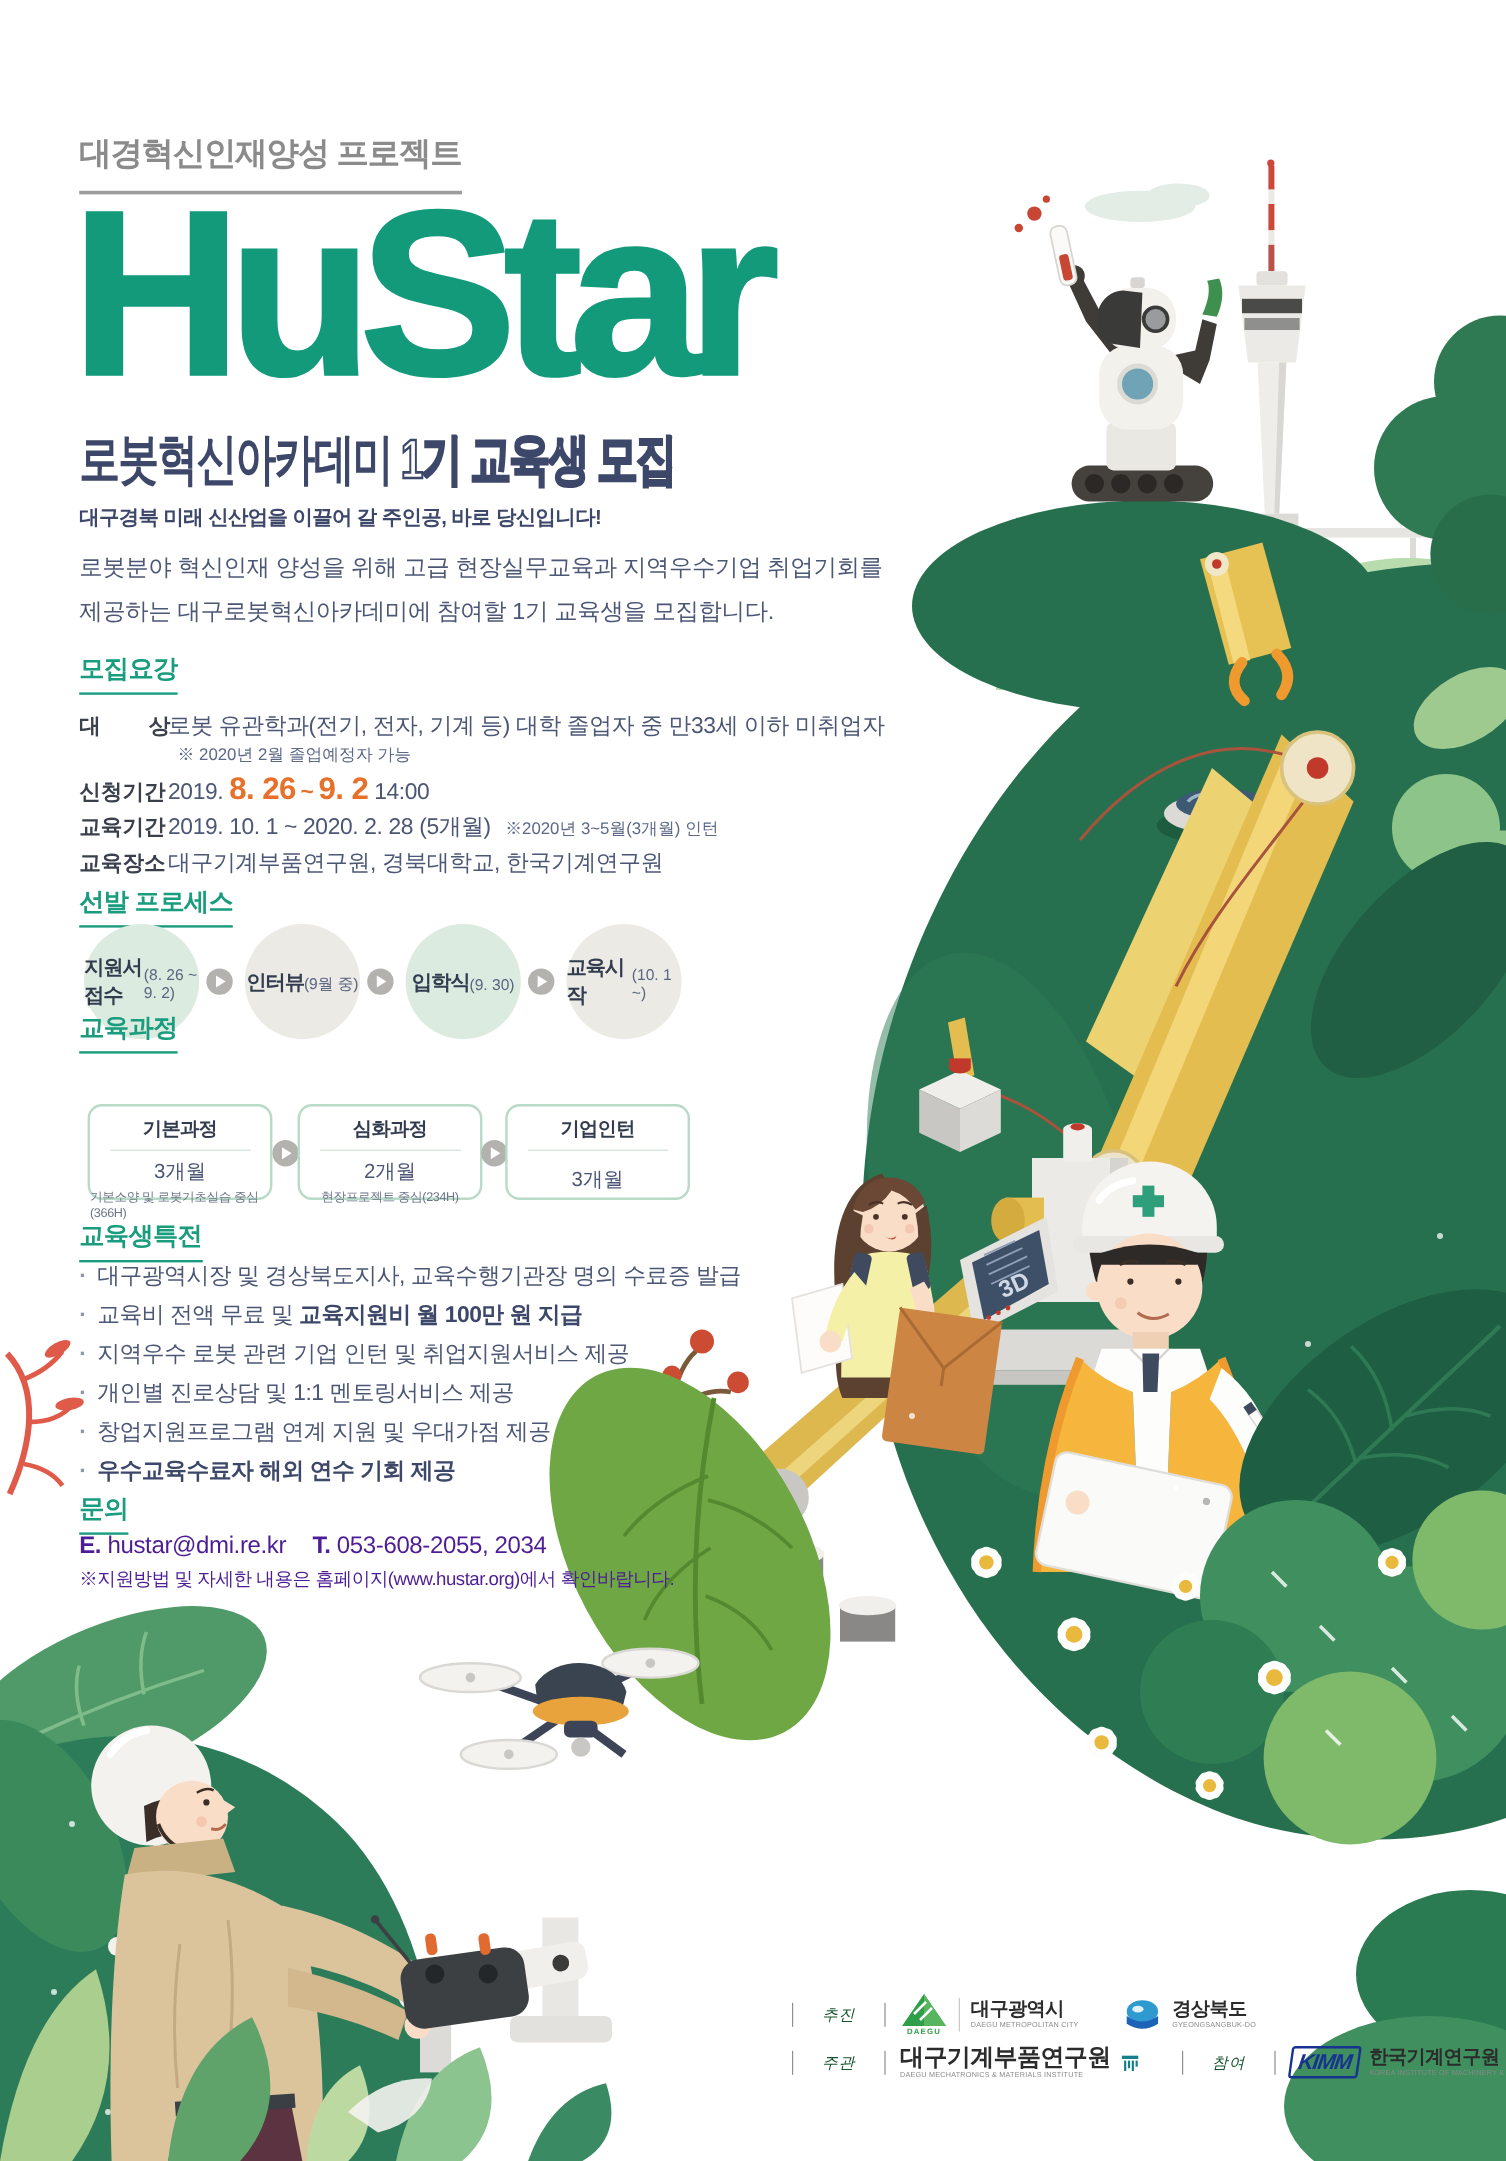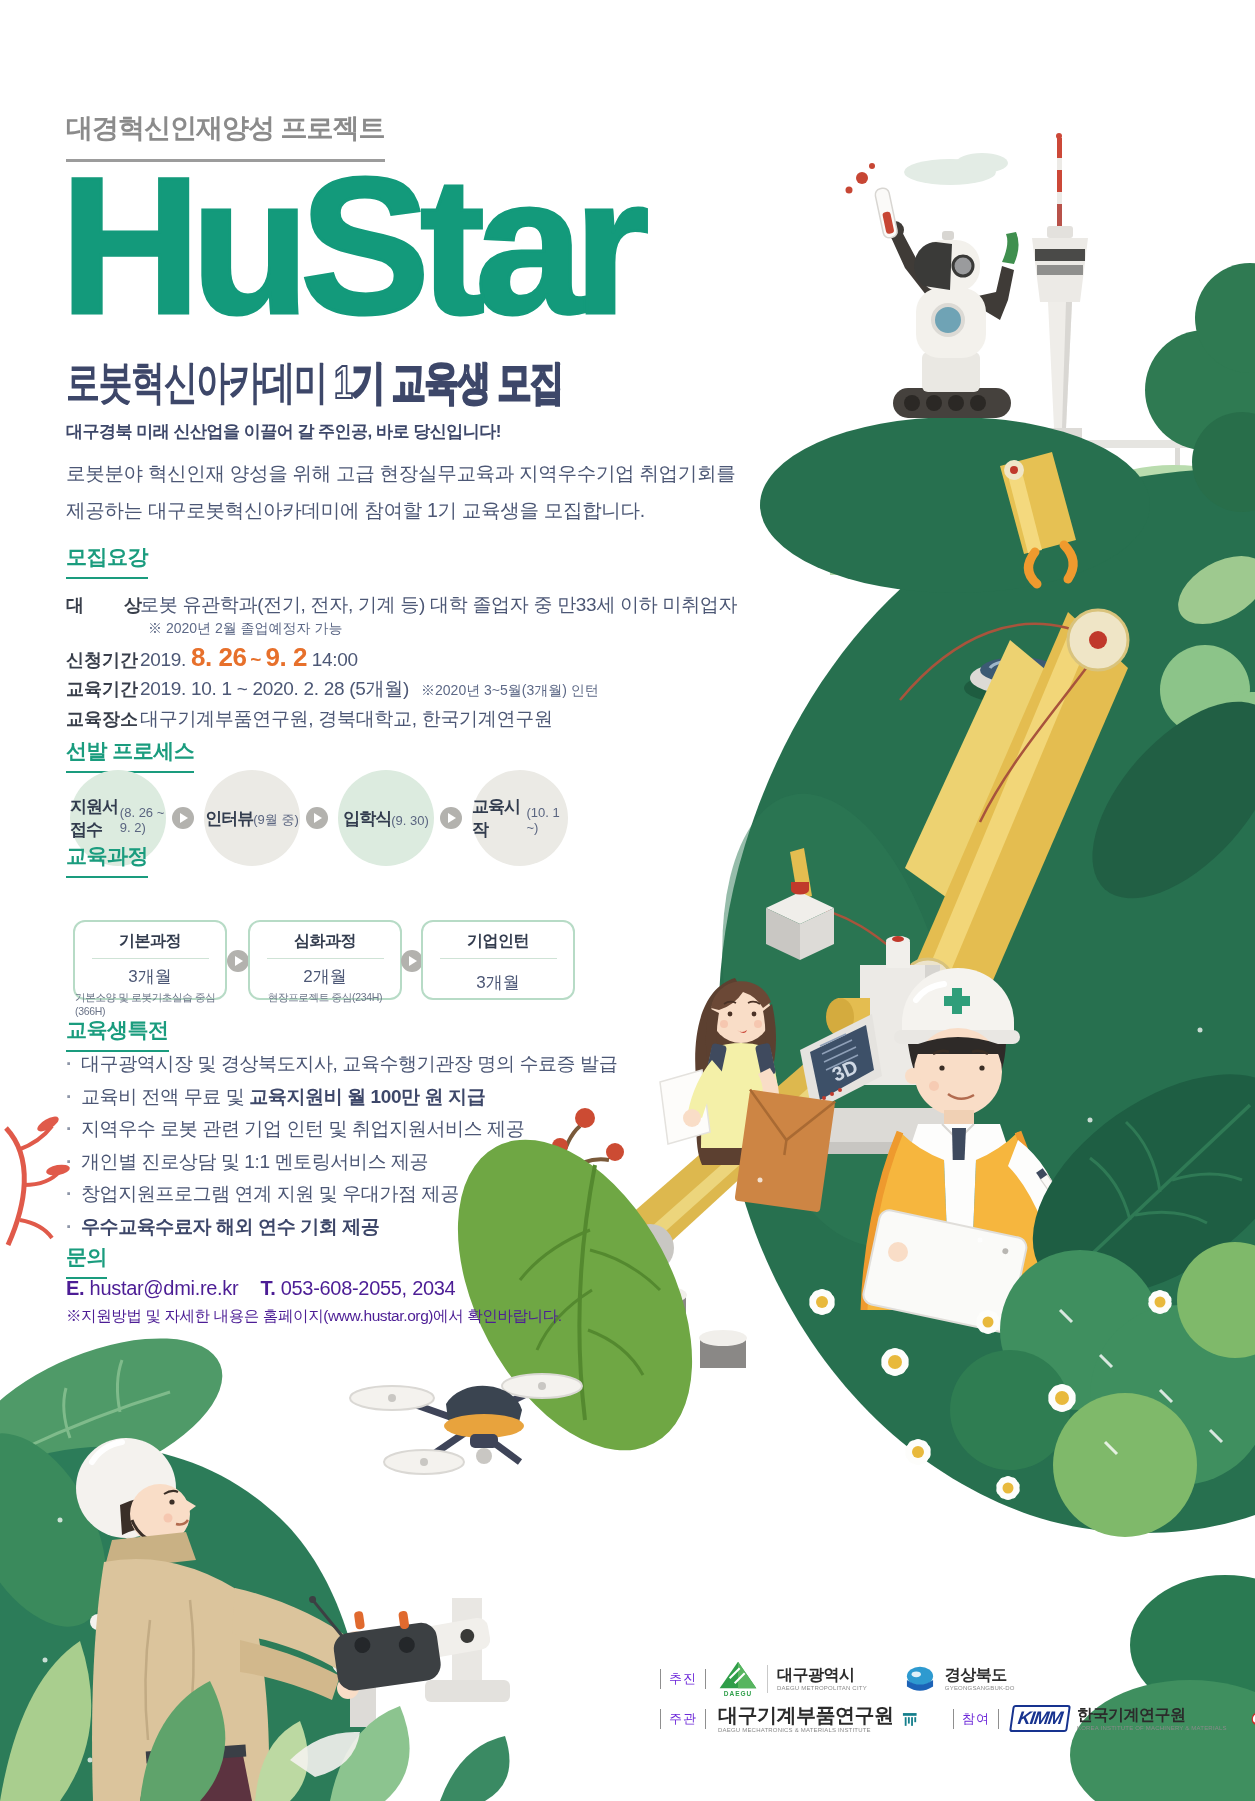--- a/index.html
+++ b/index.html
@@ -74,22 +74,22 @@
   .h-contact{left:66px;top:1243px;}
   .contact-line{left:66px;top:1277px;font-size:20px;color:#4c1d95;letter-spacing:-0.3px;}
   .contact-line b{font-weight:bold;}
   .contact-line .sep{display:inline-block;width:22px;}
   .contact-note{left:66px;top:1306px;font-size:15.5px;color:#4c1d95;letter-spacing:-0.4px;}
 
   
   .frow{position:absolute;display:flex;align-items:center;z-index:2;}
   .frow1{left:660px;top:1660px;}
   .frow2{left:660px;top:1704px;}
-  .role{font-size:13px;color:#6d28d9;padding:1px 8px;border-left:1px solid #8f8f8f;border-right:1px solid #8f8f8f;
-        flex:none;letter-spacing:1px;}
+  .role{font-size:13px;color:#14532d;padding:1px 24px;border-left:1px solid #8f8f8f;border-right:1px solid #8f8f8f;
+        flex:none;letter-spacing:1px;font-style:italic;}
   .lmark{display:flex;flex-direction:column;align-items:center;line-height:1;flex:none;}
   .lmark .mk{font-size:6.5px;font-weight:bold;color:#2f9e49;letter-spacing:1px;margin-top:1px;}
   .vdiv{width:1px;height:28px;background:#c9c9c9;margin:0 9px;flex:none;}
   .lstack{display:flex;flex-direction:column;line-height:1.15;flex:none;}
   .lstack .kn{font-size:16px;font-weight:bold;color:#2b2b2b;letter-spacing:-0.5px;white-space:nowrap;}
   .lstack .en{font-size:6px;color:#8a8a8a;letter-spacing:0.2px;white-space:nowrap;}
   .kimm-mark{font-size:18px;font-weight:bold;font-style:italic;color:#17338f;border:2px solid #17338f;
              border-radius:3px;padding:1px 5px;transform:skewX(-8deg);flex:none;letter-spacing:-1px;}
   .knu-mark{font-size:25px;font-weight:bold;color:#cc2a24;letter-spacing:-1px;flex:none;}
   .gap8{width:8px;flex:none;}.gap12{width:12px;flex:none;}.gap24{width:24px;flex:none;}.gap36{width:36px;flex:none;}

